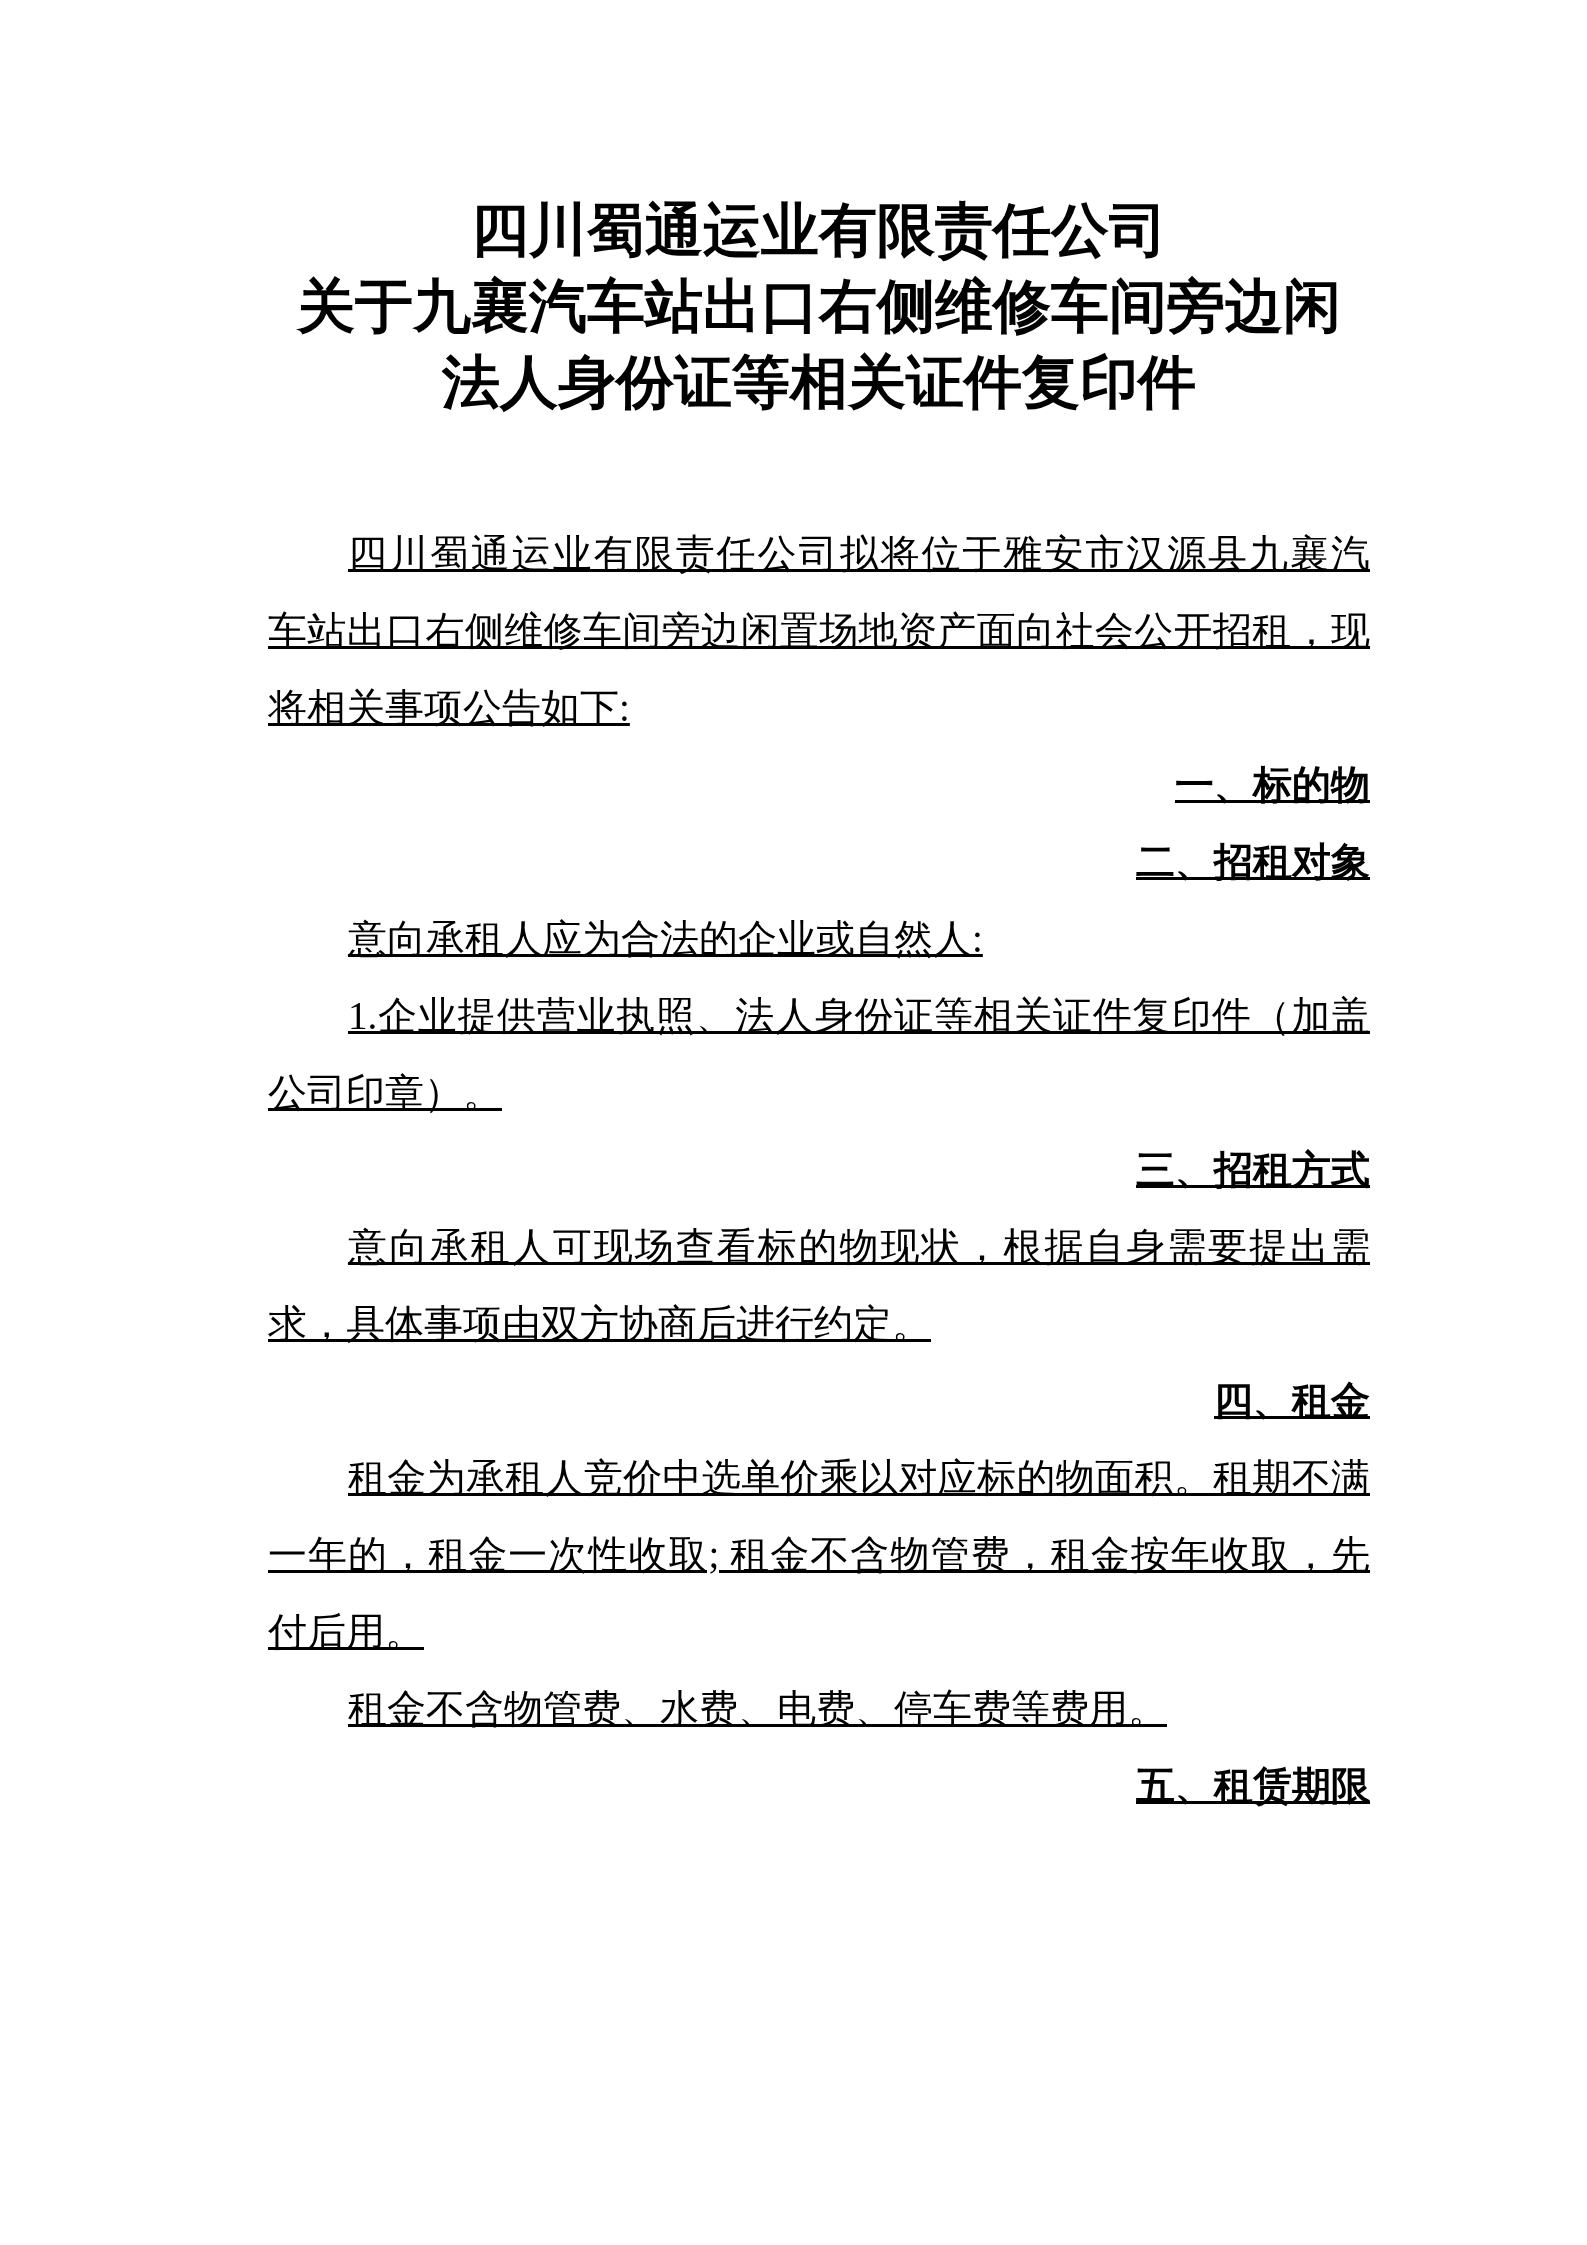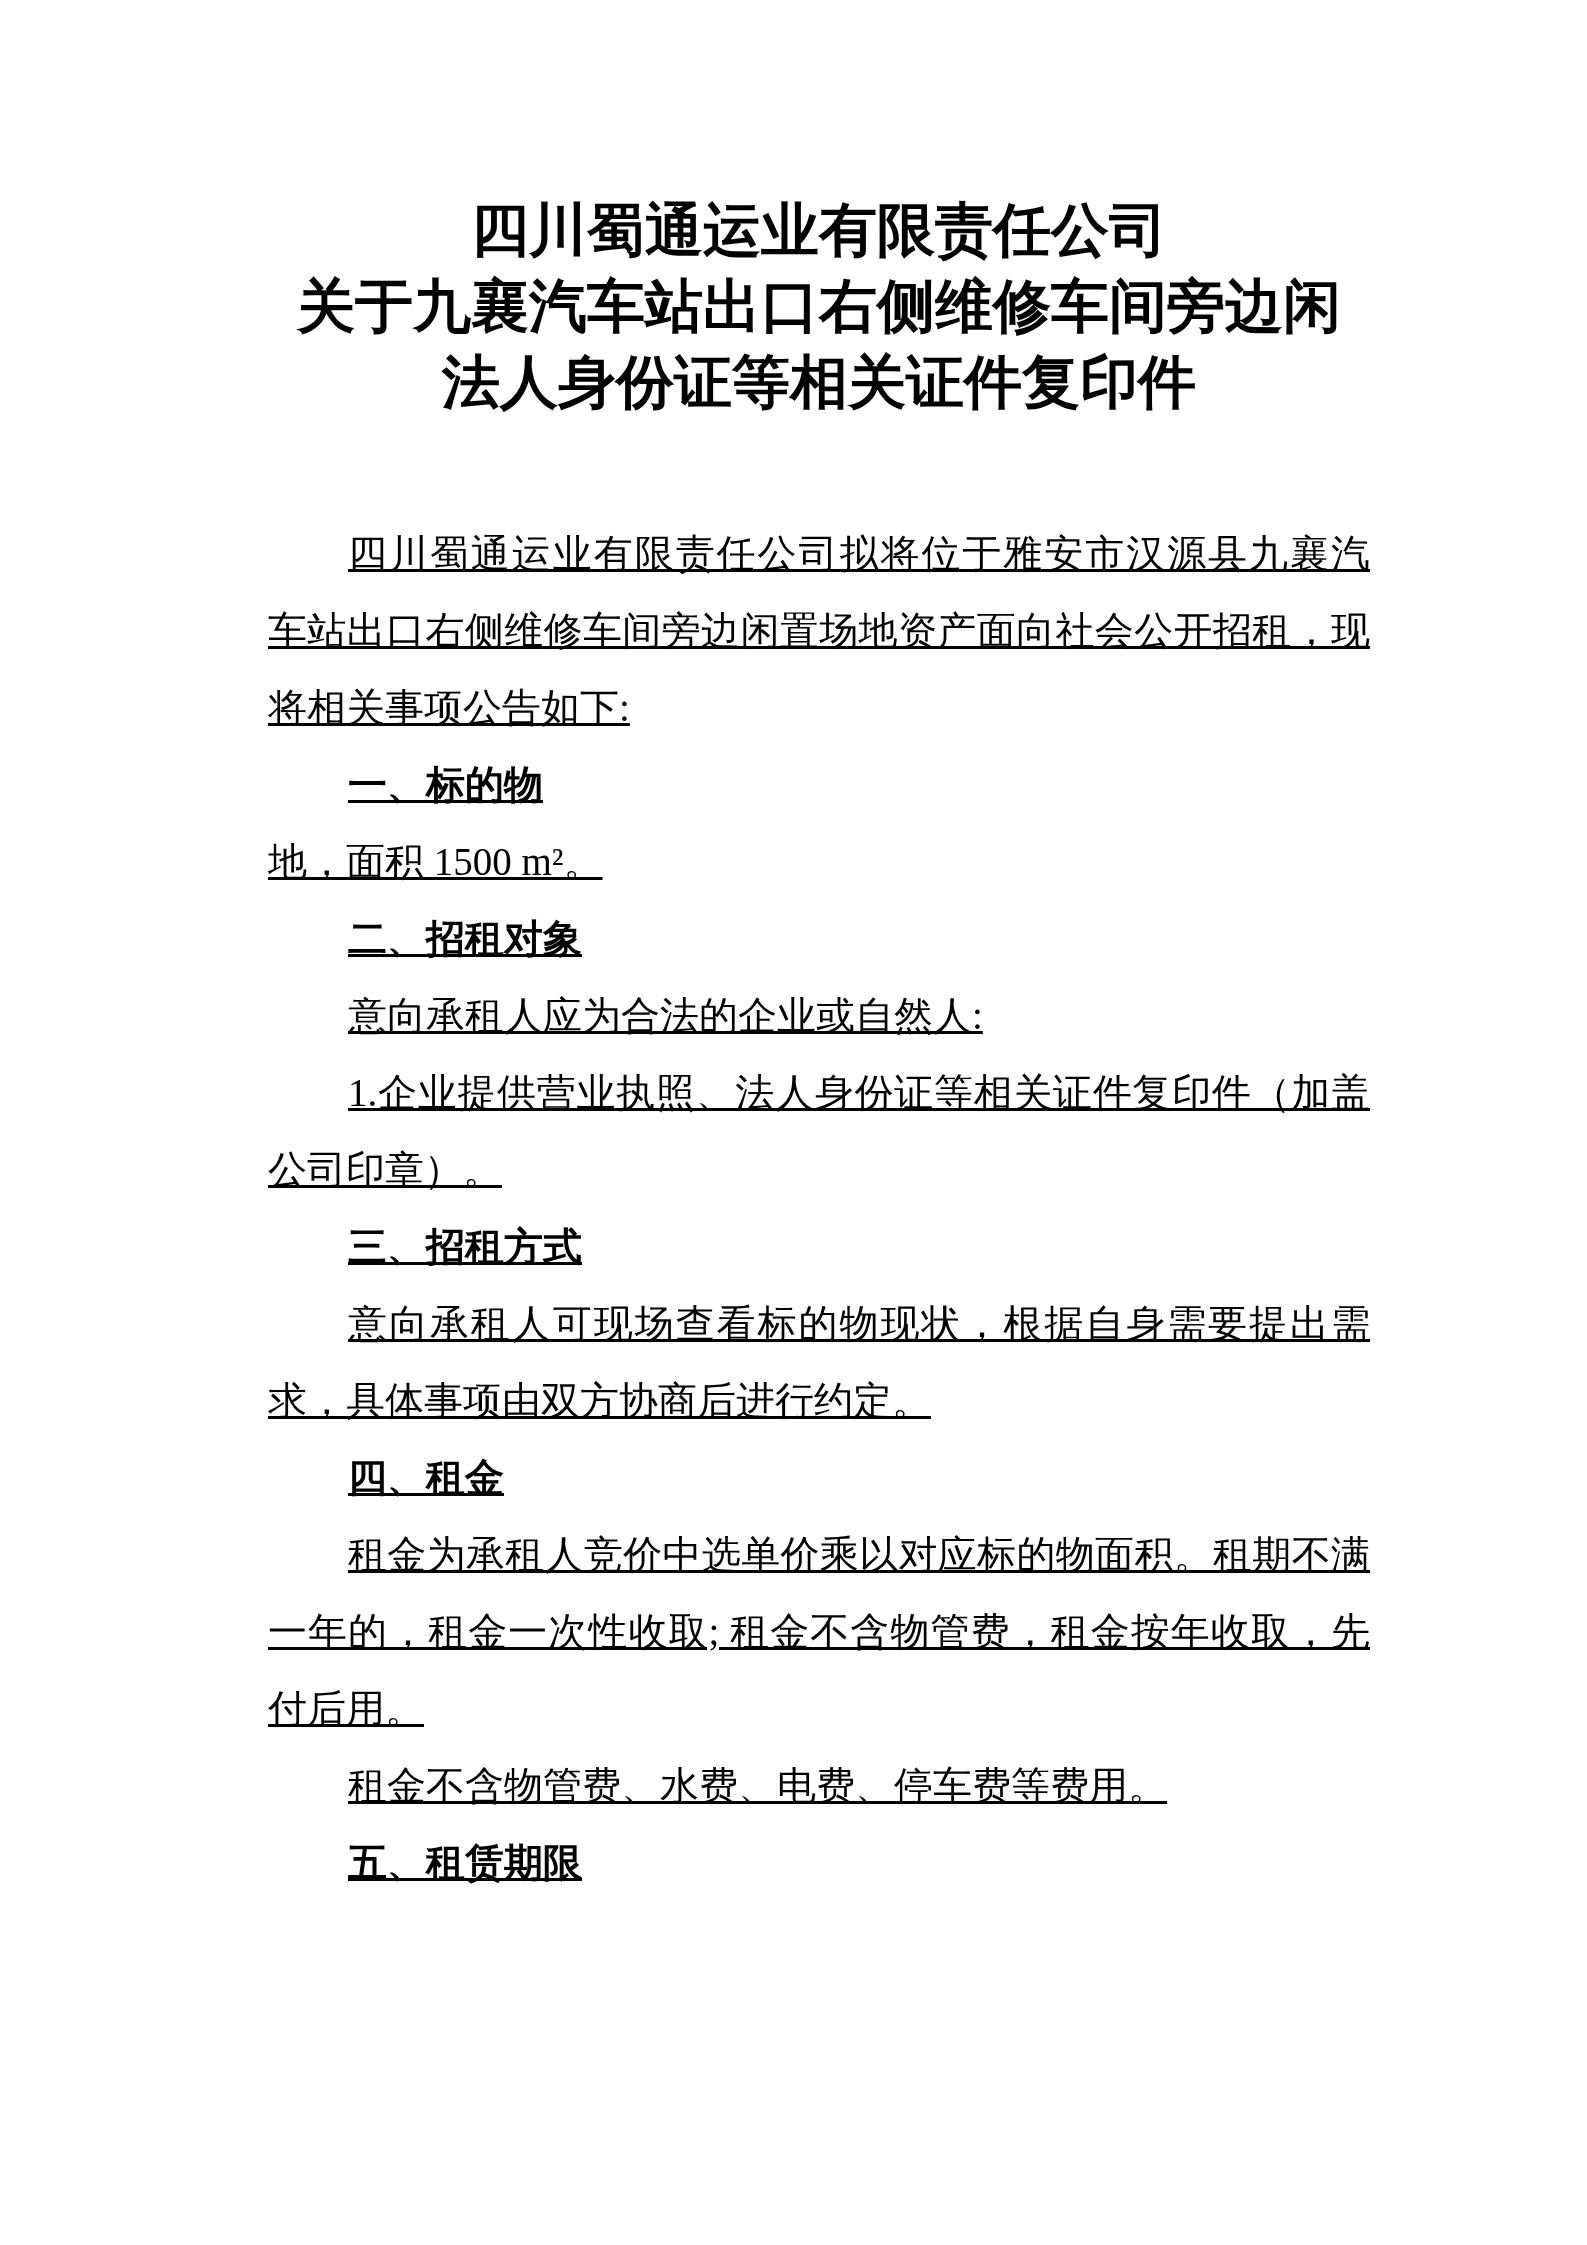--- a/index.html
+++ b/index.html
@@ -44,20 +44,21 @@
     text-indent: 80px;
   }
   .just {
     text-align: justify;
     text-align-last: justify;
   }
   .heading {
     font-family: "Liberation Sans", sans-serif;
     font-weight: bold;
     text-indent: 80px;
+    text-align: right;
   }
 </style>
 </head>
 <body>
 
 <div class="page">
   <div class="content">
 
     <div>
       <div class="title-line">四川蜀通运业有限责任公司</div>
@@ -65,21 +66,20 @@
       <div class="title-line">法人身份证等相关证件复印件</div>
     </div>
 
     <div class="title-gap"></div>
 
     <div class="line indent just">四川蜀通运业有限责任公司拟将位于雅安市汉源县九襄汽</div>
     <div class="line just">车站出口右侧维修车间旁边闲置场地资产面向社会公开招租，现</div>
     <div class="line">将相关事项公告如下:</div>
 
     <div class="line heading">一、标的物</div>
-    <div class="line">地，面积 1500 m²。</div>
 
     <div class="line heading">二、招租对象</div>
     <div class="line indent">意向承租人应为合法的企业或自然人:</div>
     <div class="line indent just">1.企业提供营业执照、法人身份证等相关证件复印件（加盖</div>
     <div class="line">公司印章）。</div>
 
     <div class="line heading">三、招租方式</div>
     <div class="line indent just">意向承租人可现场查看标的物现状，根据自身需要提出需</div>
     <div class="line">求，具体事项由双方协商后进行约定。</div>
 

